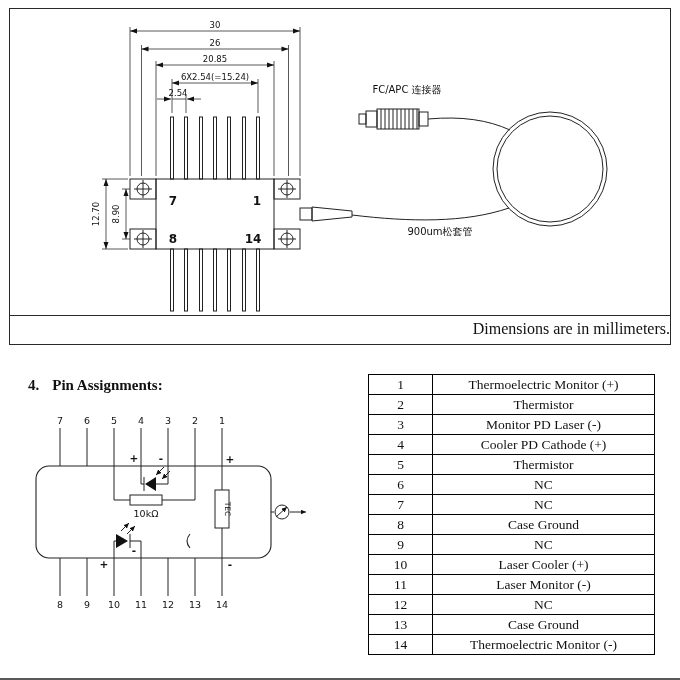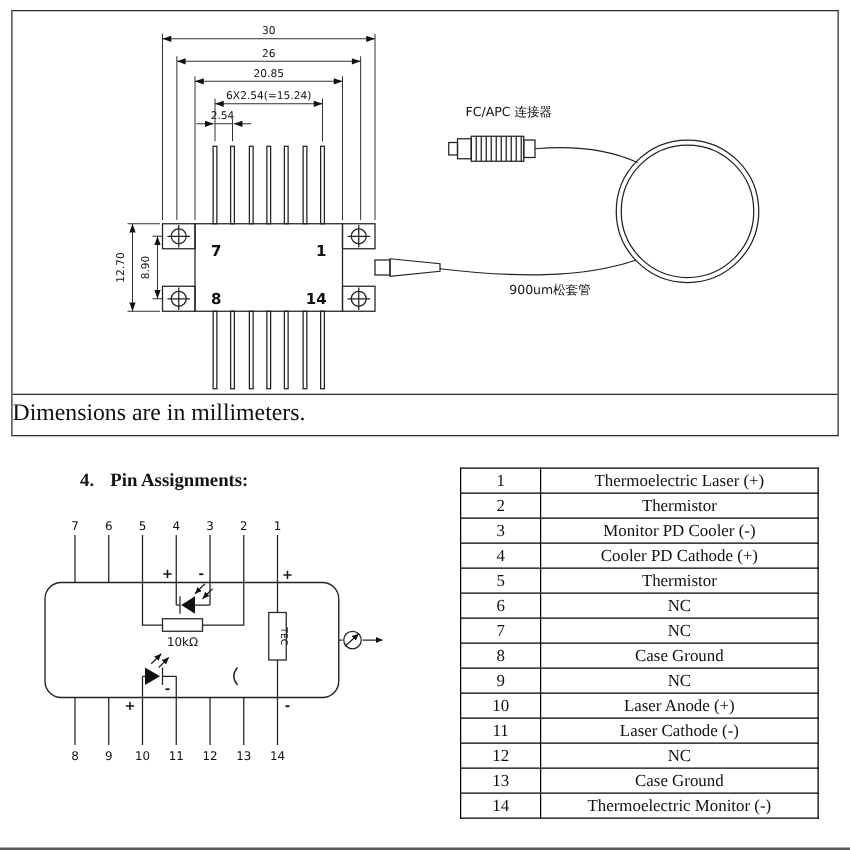--- a/index.html
+++ b/index.html
@@ -2,23 +2,23 @@
 <html><head>
 <meta charset="utf-8">
 <style>
   * { margin:0; padding:0; box-sizing:border-box; }
   html,body { width:680px; height:680px; background:#fff; }
   body { font-family:"Liberation Serif", serif; color:#111; }
   .page { position:relative; width:680px; height:680px; background:#fff; overflow:hidden; }
 
   .drawing-box { position:absolute; left:9px; top:8px; width:662px; border:1px solid #2a2a2a; background:#fff; }
   .drawing-box svg { display:block; }
-  .caption { border-top:1px solid #2a2a2a; text-align:left; font-size:19px; padding:4px 0 6px; color:#111; }
-
-  .heading { position:absolute; left:28px; top:377px; font-size:15px; font-weight:bold;margin-left:36px; }
+  .caption { border-top:1px solid #2a2a2a; text-align:right; font-size:16px; padding:4px 0 6px; color:#111; }
+
+  .heading { position:absolute; left:28px; top:377px; font-size:15px; font-weight:bold; }
   .heading .num { margin-right:13px; }
 
   .schematic-wrap { position:absolute; left:18px; top:404px; }
 
   .pin-table { position:absolute; left:368px; top:374px; border-collapse:collapse; }
   .pin-table td { border:1px solid #000; font-size:13.5px; text-align:center; padding:1px 4px; height:18.6px; line-height:17px; }
   .pin-table .c1 { width:64px; }
   .pin-table .c2 { width:222px; }
 
   .bottom-rule { position:absolute; left:0; bottom:0; width:680px; height:2px; background:#5a5a5a; }
@@ -262,29 +262,29 @@
         <line x1="258" y1="113" x2="269" y2="103" marker-end="url(#arr2)"></line>
         <line x1="272" y1="108" x2="288" y2="108" marker-end="url(#arr2)"></line>
       </g>
     </svg>
   </div>
 
   <table class="pin-table">
     <tbody>
       <tr>
           <td class="c1">1</td>
-          <td class="c2">Thermoelectric Laser (+)</td>
+          <td class="c2">Thermoelectric Monitor (+)</td>
         </tr>
       <tr>
           <td class="c1">2</td>
           <td class="c2">Thermistor</td>
         </tr>
       <tr>
           <td class="c1">3</td>
-          <td class="c2">Monitor PD Cooler (-)</td>
+          <td class="c2">Monitor PD Laser (-)</td>
         </tr>
       <tr>
           <td class="c1">4</td>
           <td class="c2">Cooler PD Cathode (+)</td>
         </tr>
       <tr>
           <td class="c1">5</td>
           <td class="c2">Thermistor</td>
         </tr>
       <tr>
@@ -298,25 +298,25 @@
       <tr>
           <td class="c1">8</td>
           <td class="c2">Case Ground</td>
         </tr>
       <tr>
           <td class="c1">9</td>
           <td class="c2">NC</td>
         </tr>
       <tr>
           <td class="c1">10</td>
-          <td class="c2">Laser Anode (+)</td>
+          <td class="c2">Laser Cooler (+)</td>
         </tr>
       <tr>
           <td class="c1">11</td>
-          <td class="c2">Laser Cathode (-)</td>
+          <td class="c2">Laser Monitor (-)</td>
         </tr>
       <tr>
           <td class="c1">12</td>
           <td class="c2">NC</td>
         </tr>
       <tr>
           <td class="c1">13</td>
           <td class="c2">Case Ground</td>
         </tr>
       <tr>

